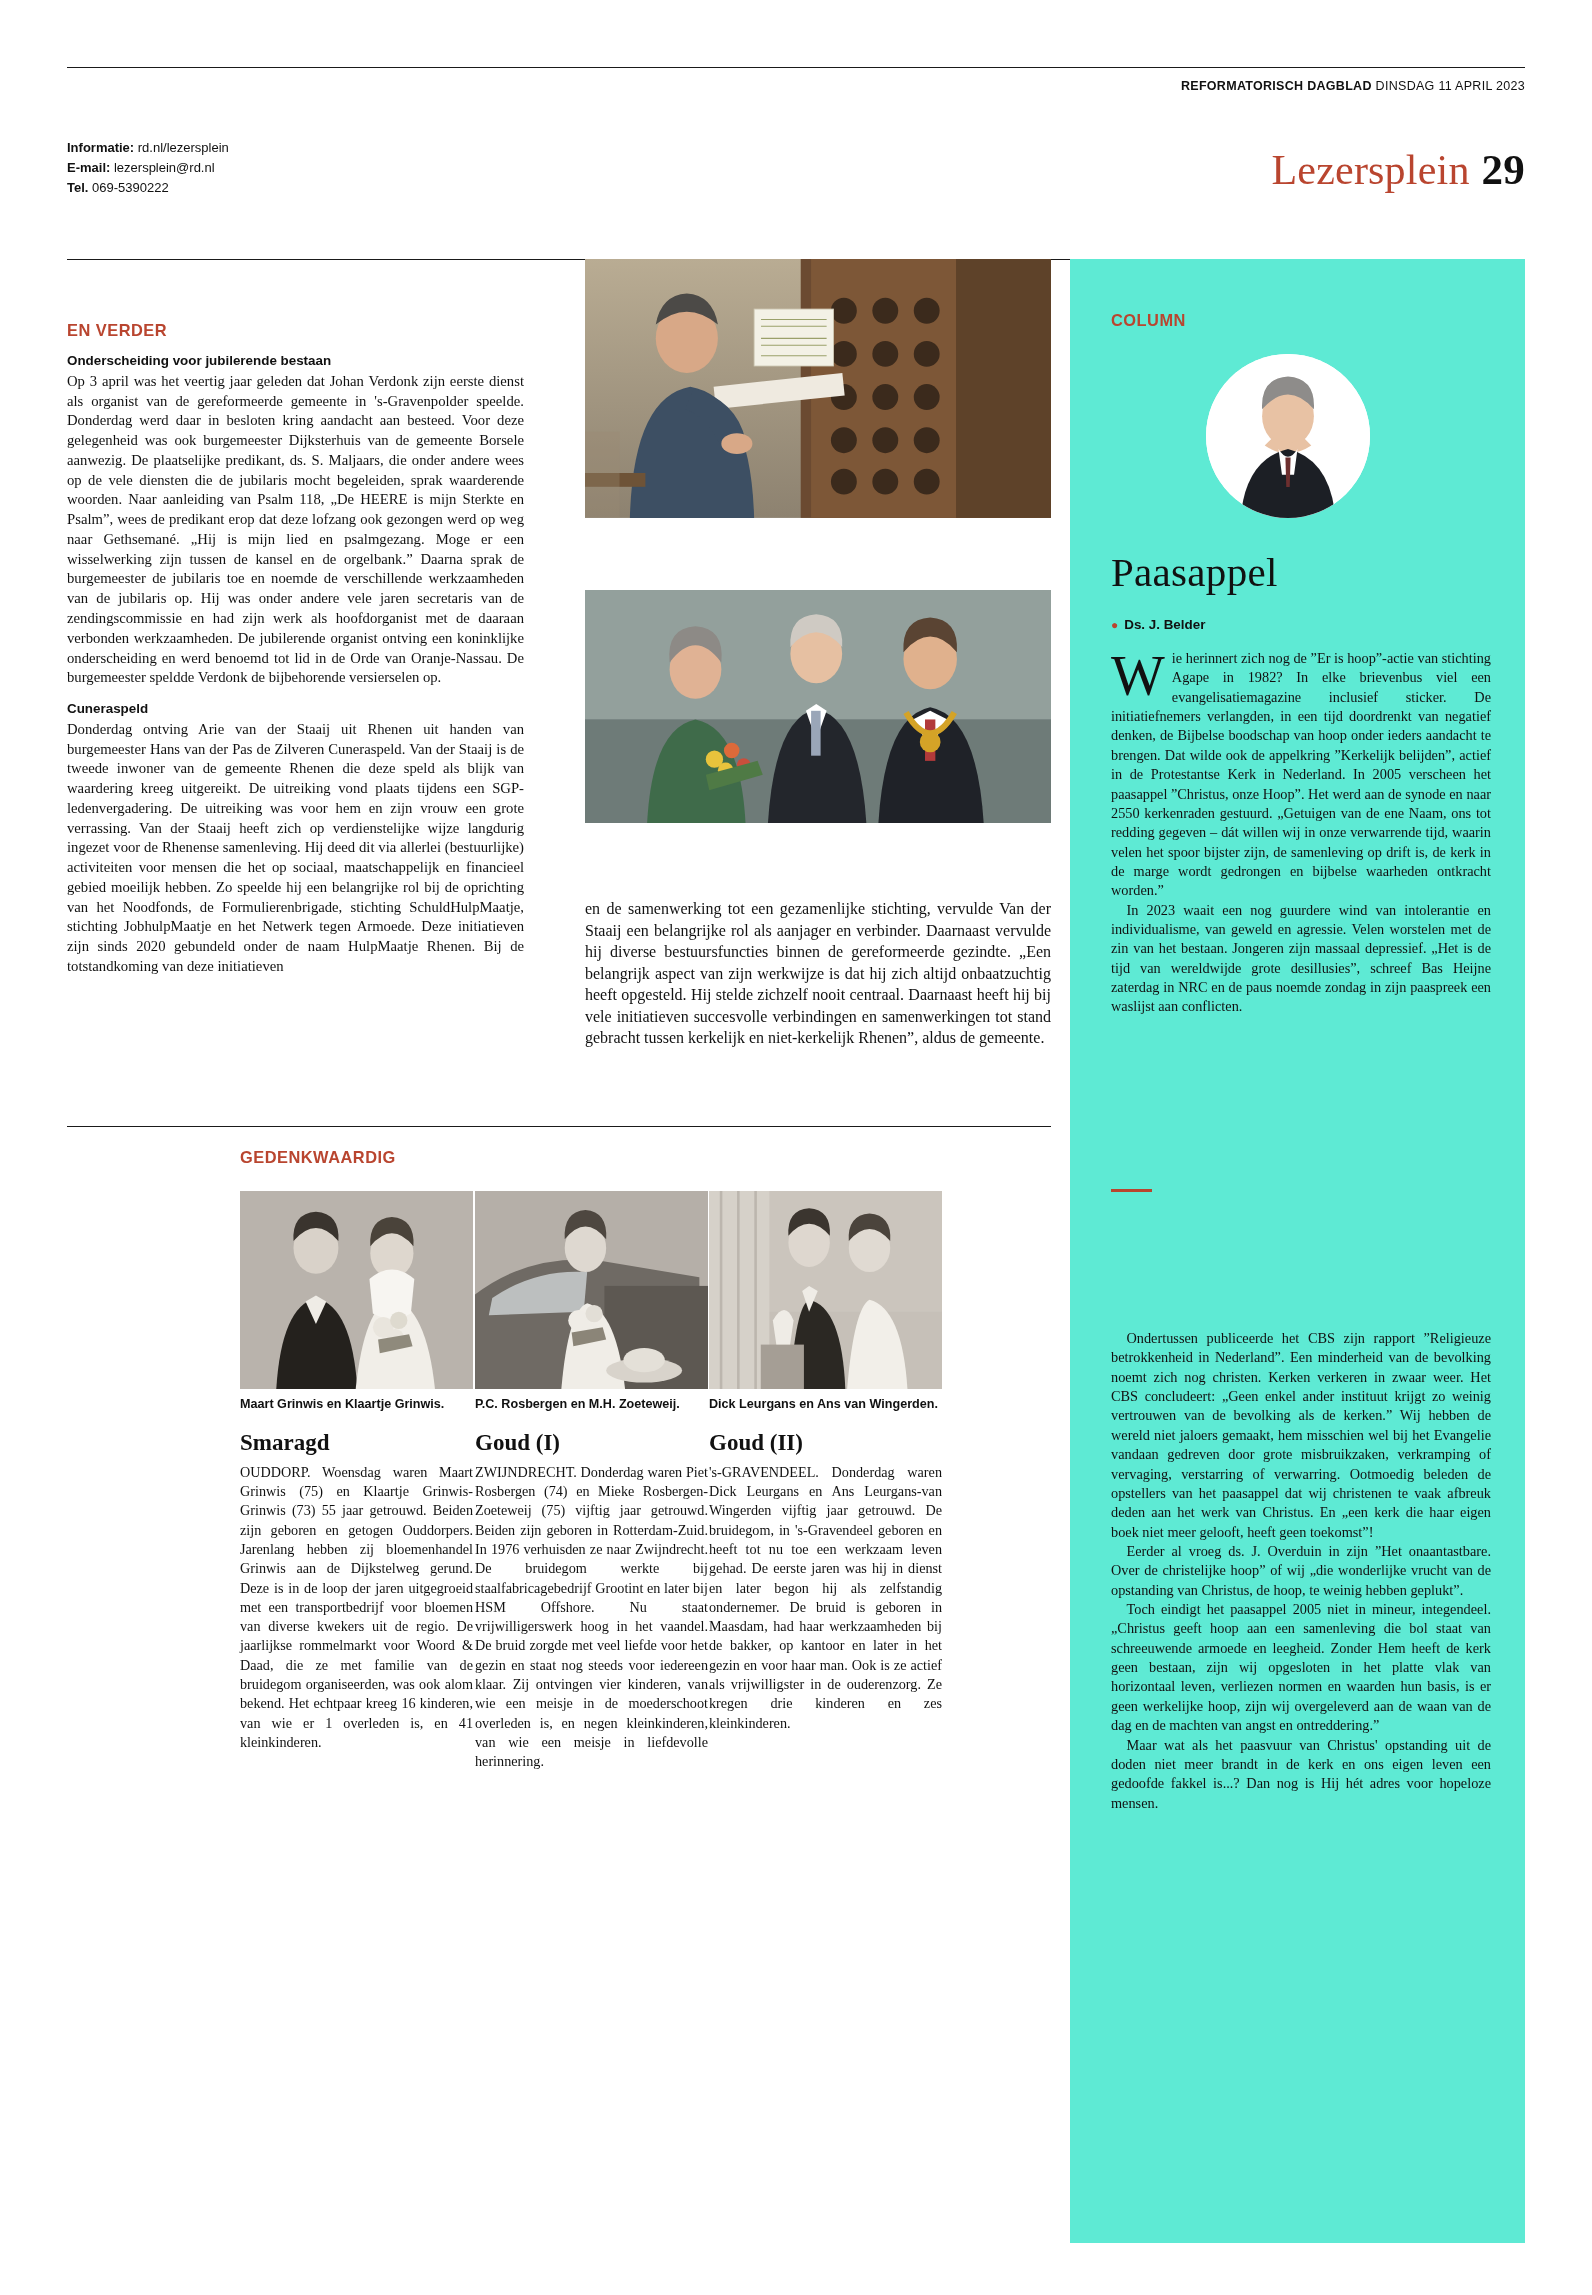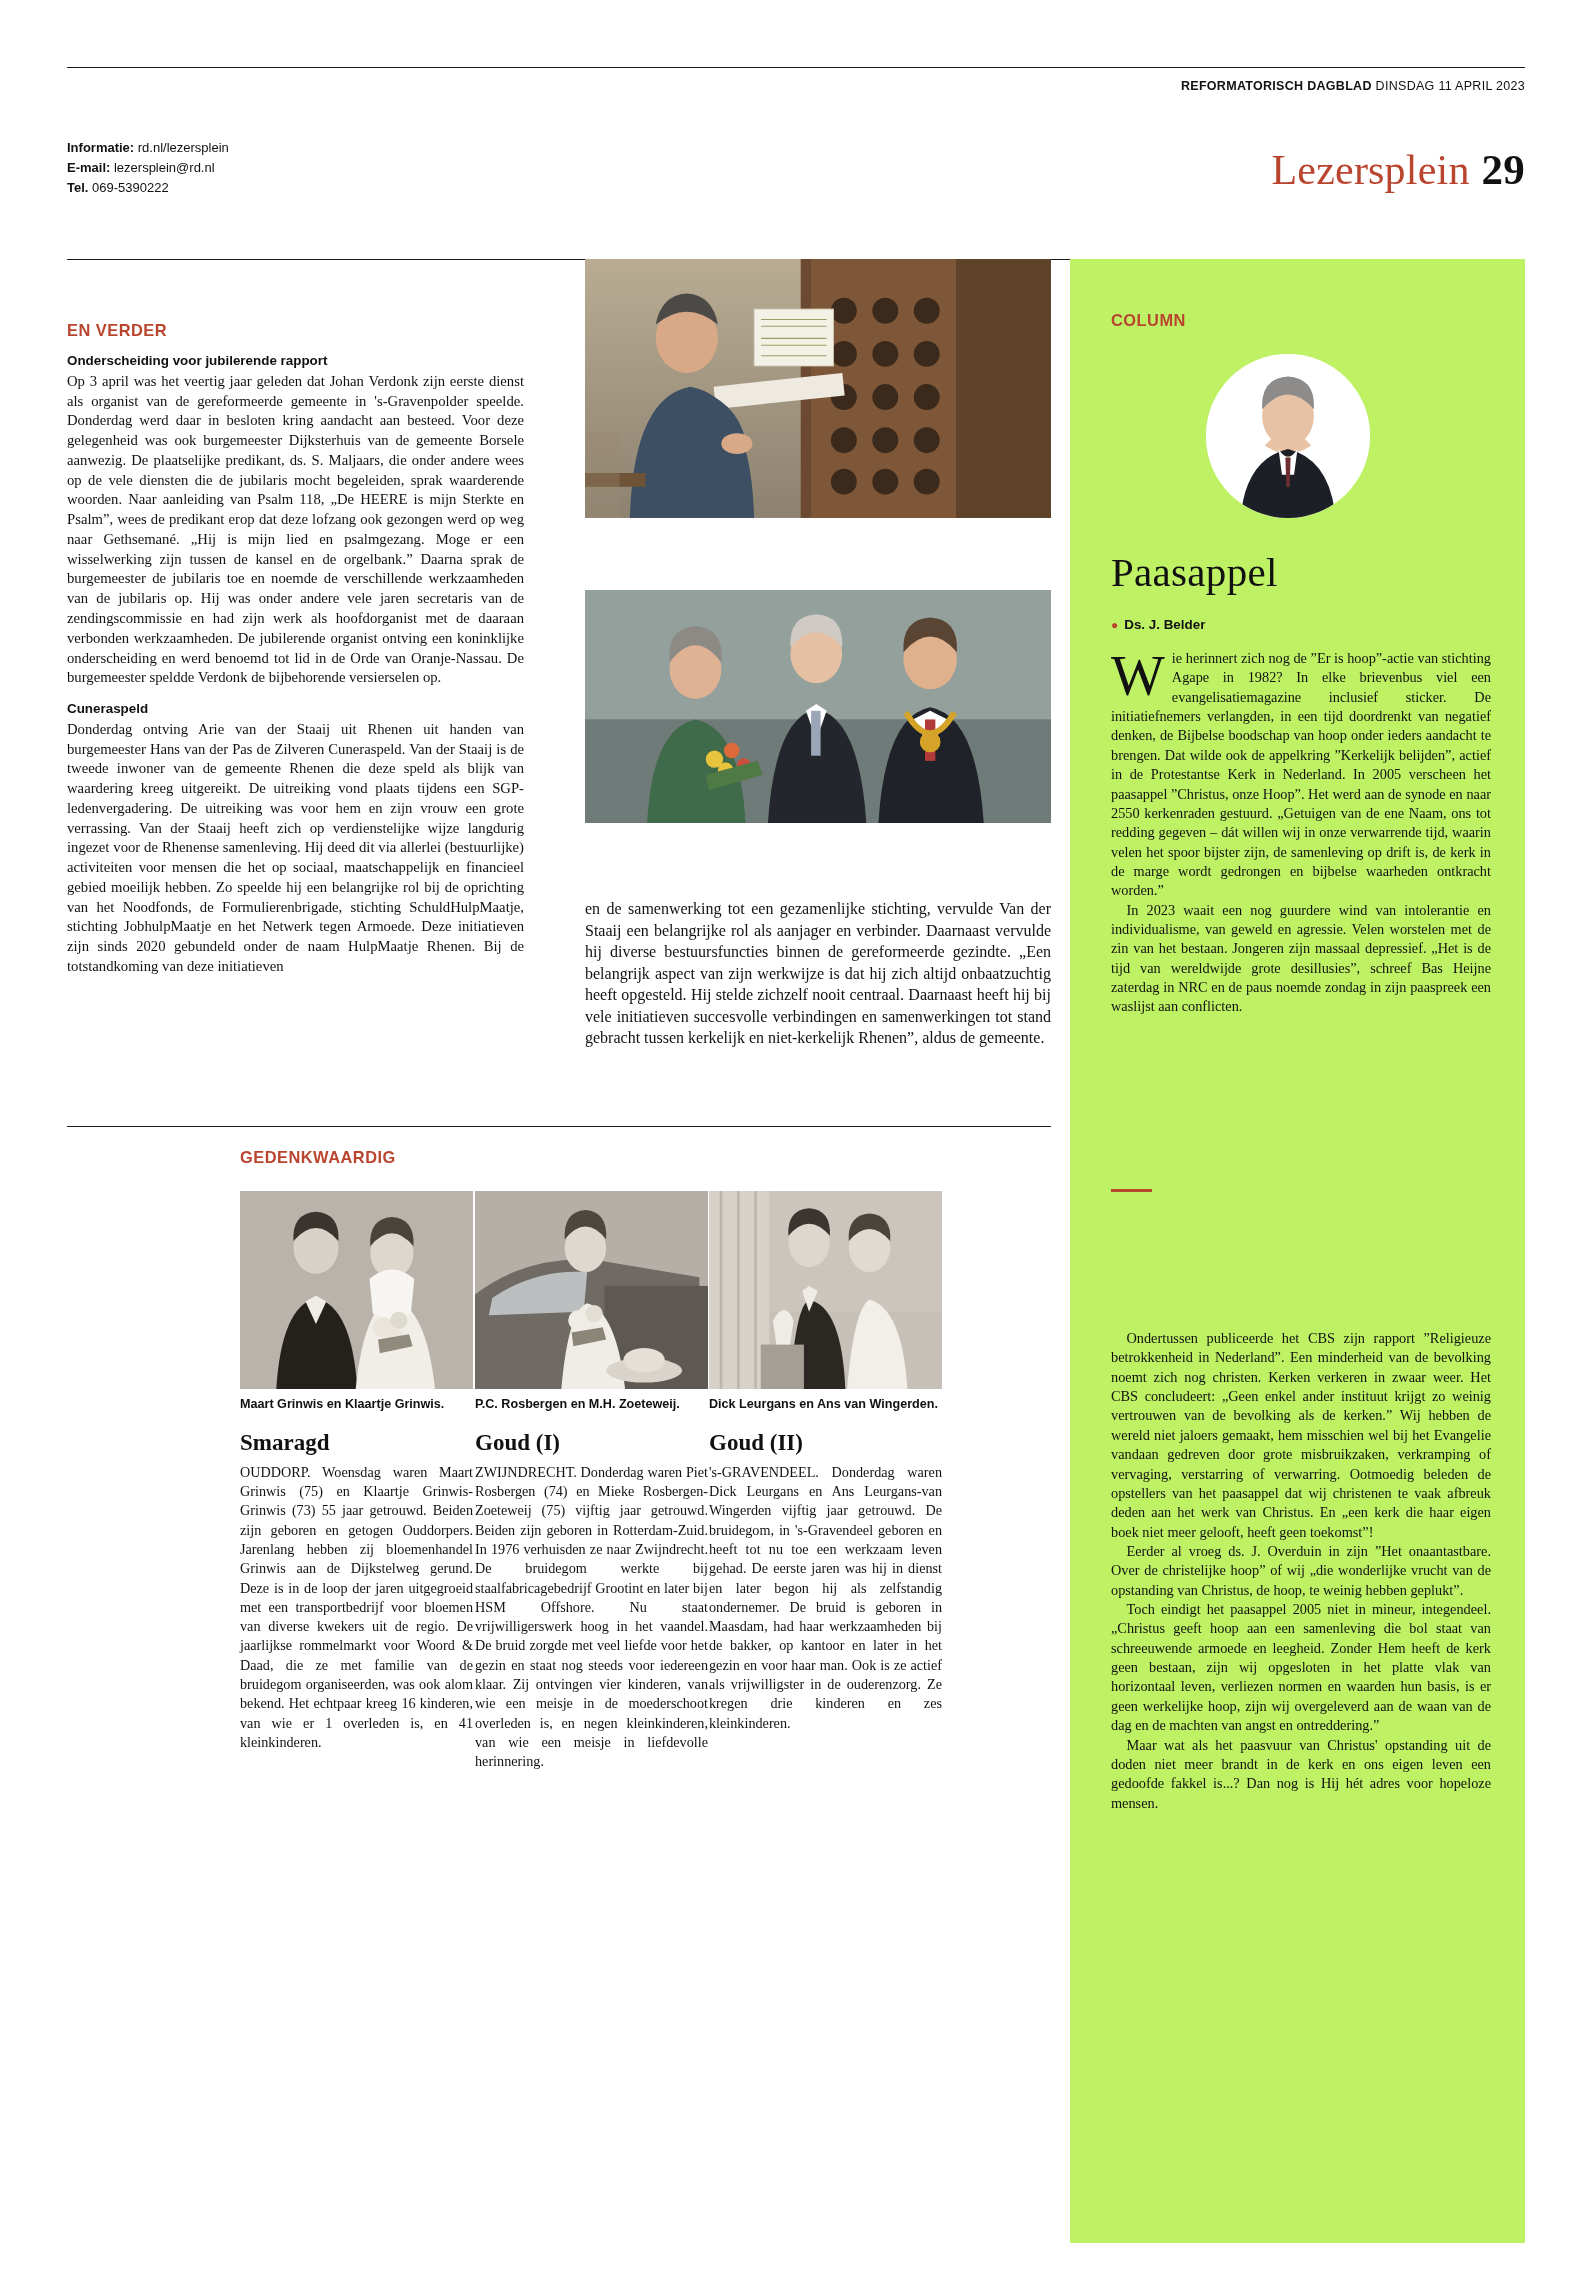--- a/index.html
+++ b/index.html
@@ -49,21 +49,21 @@
     position:absolute; left:67px; right:67px; top:259px;
     border-top:1.7px solid #1a1a1a;
   }
 
   
   .left-col {
     position:absolute; left:67px; top:259px; width:984px; bottom:52px;
   }
   .right-col {
     position:absolute; left:1070px; top:259px; width:455px; bottom:52px;
-    background:#bef264;
+    background:#5eead4;
     padding:0;
   }
 
   .kicker {
     font-family:"Liberation Sans", sans-serif;
     font-size:16.4px; font-weight:bold; color:#b9452f;
     letter-spacing:0.5px;
   }
 
   
@@ -183,21 +183,21 @@
     <span>Lezersplein</span><span class="pagenum">29</span>
   </div>
 
   <div class="head-rule-2"></div>
 
   <div class="left-col">
 
     <div class="kicker en-verder">EN VERDER</div>
 
     <div class="ev-body">
-      <h3>Onderscheiding voor jubilerende rapport</h3>
+      <h3>Onderscheiding voor jubilerende bestaan</h3>
       <p>Op 3 april was het veertig jaar geleden dat Johan Verdonk zijn eerste dienst als organist van de gereformeerde gemeente in 's-Gravenpolder speelde. Donderdag werd daar in besloten kring aandacht aan besteed. Voor deze gelegenheid was ook burgemeester Dijksterhuis van de gemeente Borsele aanwezig. De plaatselijke predikant, ds. S. Maljaars, die onder andere wees op de vele diensten die de jubilaris mocht begeleiden, sprak waarderende woorden. Naar aanleiding van Psalm 118, „De HEERE is mijn Sterkte en Psalm”, wees de predikant erop dat deze lofzang ook gezongen werd op weg naar Gethsemané. „Hij is mijn lied en psalmgezang. Moge er een wisselwerking zijn tussen de kansel en de orgelbank.” Daarna sprak de burgemeester de jubilaris toe en noemde de verschillende werkzaamheden van de jubilaris op. Hij was onder andere vele jaren secretaris van de zendingscommissie en had zijn werk als hoofdorganist met de daaraan verbonden werkzaamheden. De jubilerende organist ontving een koninklijke onderscheiding en werd benoemd tot lid in de Orde van Oranje-Nassau. De burgemeester speldde Verdonk de bijbehorende versierselen op.</p>
       <h3>Cuneraspeld</h3>
       <p>Donderdag ontving Arie van der Staaij uit Rhenen uit handen van burgemeester Hans van der Pas de Zilveren Cuneraspeld. Van der Staaij is de tweede inwoner van de gemeente Rhenen die deze speld als blijk van waardering kreeg uitgereikt. De uitreiking vond plaats tijdens een SGP-ledenvergadering. De uitreiking was voor hem en zijn vrouw een grote verrassing. Van der Staaij heeft zich op verdienstelijke wijze langdurig ingezet voor de Rhenense samenleving. Hij deed dit via allerlei (bestuurlijke) activiteiten voor mensen die het op sociaal, maatschappelijk en financieel gebied moeilijk hebben. Zo speelde hij een belangrijke rol bij de oprichting van het Noodfonds, de Formulierenbrigade, stichting SchuldHulpMaatje, stichting JobhulpMaatje en het Netwerk tegen Armoede. Deze initiatieven zijn sinds 2020 gebundeld onder de naam HulpMaatje Rhenen. Bij de totstandkoming van deze initiatieven</p>
     </div>
 
     <div class="img1-wrap">
       <div class="photo" style="height:259px;">
         <svg class="scene" viewBox="0 0 540 300" preserveAspectRatio="none">
           <defs>
             <linearGradient id="wallg" x1="0" y1="0" x2="0" y2="1">

